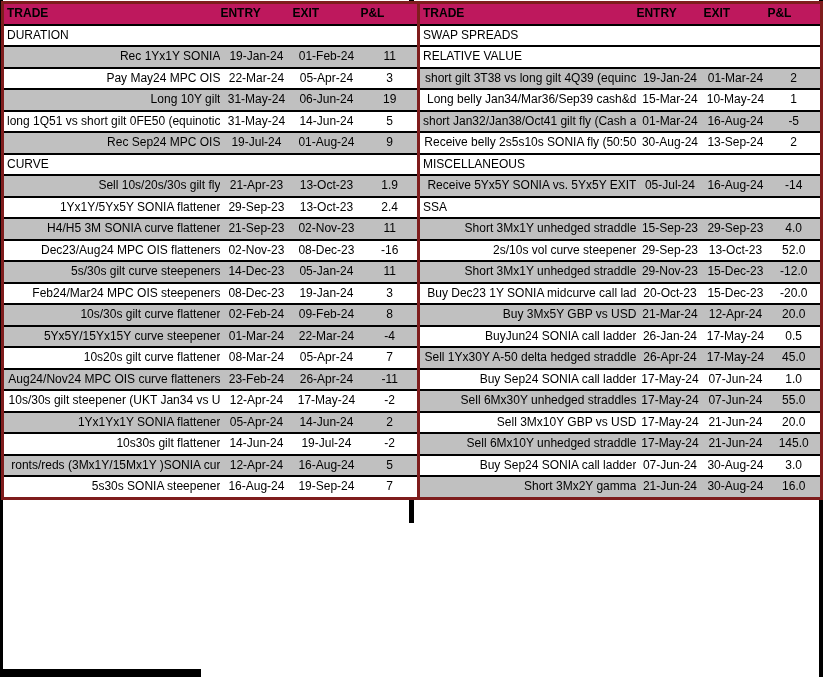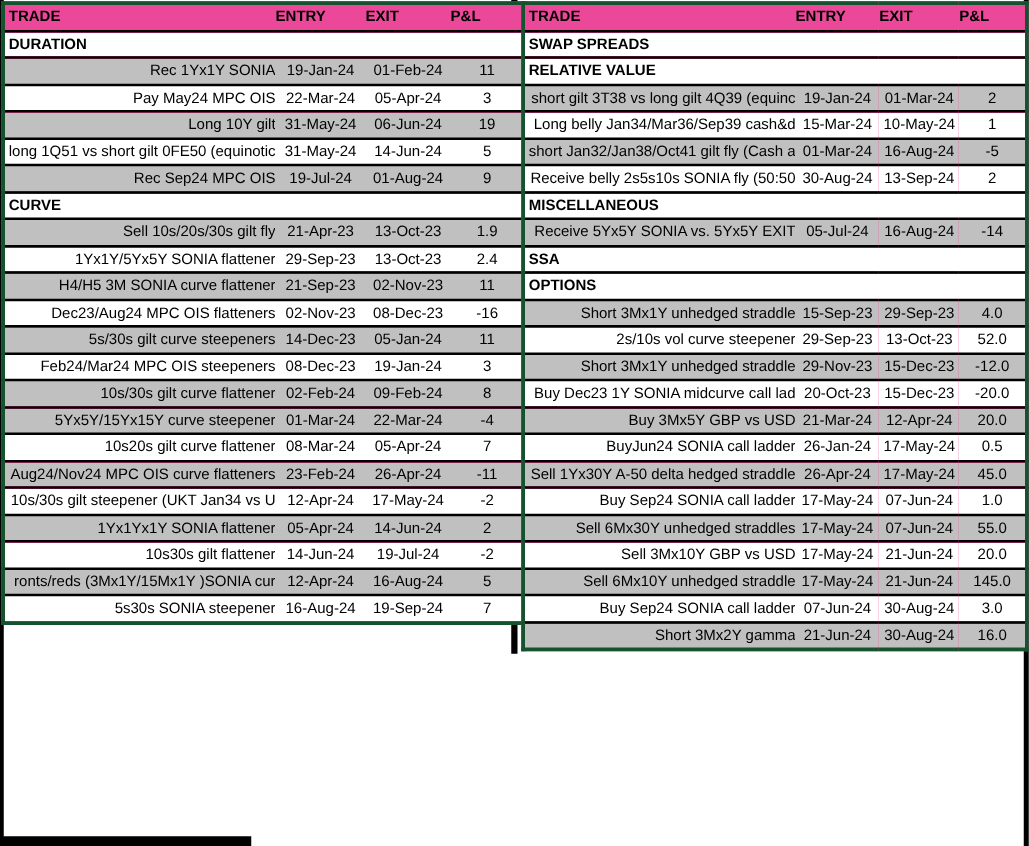--- a/index.html
+++ b/index.html
@@ -8,35 +8,35 @@
     font-family:"Liberation Sans", sans-serif;color:#000;overflow:hidden;
   }
   .edge{position:absolute;background:#000;}
   #edge-left{left:0;top:0;width:3px;height:677px;}
   #edge-right{left:819px;top:0;width:4px;height:677px;}
   #edge-bottom{left:0;top:669px;width:201px;height:8px;}
   #table-divider{left:409px;top:0;width:5px;height:523px;}
 
   table.blotter{
     position:absolute;top:1px;border-collapse:collapse;table-layout:fixed;
-    background:#ec4899;border:3px solid #14532d;
+    background:#be185d;border:3px solid #7f1d1d;
   }
   #left-table{left:1px;}
   #right-table{left:417px;}
 
   th,td{
     height:19.5px;padding:0;font-size:12px;line-height:19.5px;
     overflow:hidden;white-space:nowrap;vertical-align:middle;
   }
   th{font-weight:bold;text-align:left;}
   th.trade{text-align:left;padding-left:3px;}
   td{border-top:2px solid #000;}
   td.trade{text-align:right;padding-left:3px;}
   td.date,td.num{text-align:center;}
-  td.section-cell{font-weight:bold;padding-left:3px;background:#fff;}
+  td.section-cell{font-weight:normal;padding-left:3px;background:#fff;}
   tr.shaded td{background:#C0C0C0;}
   tr.plain td{background:#ffffff;}
 </style>
 </head>
 <body>
 
 <div id="edge-left" class="edge"></div>
 <div id="edge-right" class="edge"></div>
 <div id="edge-bottom" class="edge"></div>
 <div id="table-divider" class="edge"></div>
@@ -237,23 +237,20 @@
       </tr>
       <tr class="shaded">
         <td class="trade">Receive 5Yx5Y SONIA vs. 5Yx5Y EXIT</td>
         <td class="date">05-Jul-24</td>
         <td class="date">16-Aug-24</td>
         <td class="num">-14</td>
       </tr>
       <tr>
         <td colspan="4" class="section-cell">SSA</td>
       </tr>
-      <tr>
-        <td colspan="4" class="section-cell">OPTIONS</td>
-      </tr>
       <tr class="shaded">
         <td class="trade">Short 3Mx1Y unhedged straddle</td>
         <td class="date">15-Sep-23</td>
         <td class="date">29-Sep-23</td>
         <td class="num">4.0</td>
       </tr>
       <tr class="plain">
         <td class="trade">2s/10s vol curve steepener</td>
         <td class="date">29-Sep-23</td>
         <td class="date">13-Oct-23</td>

